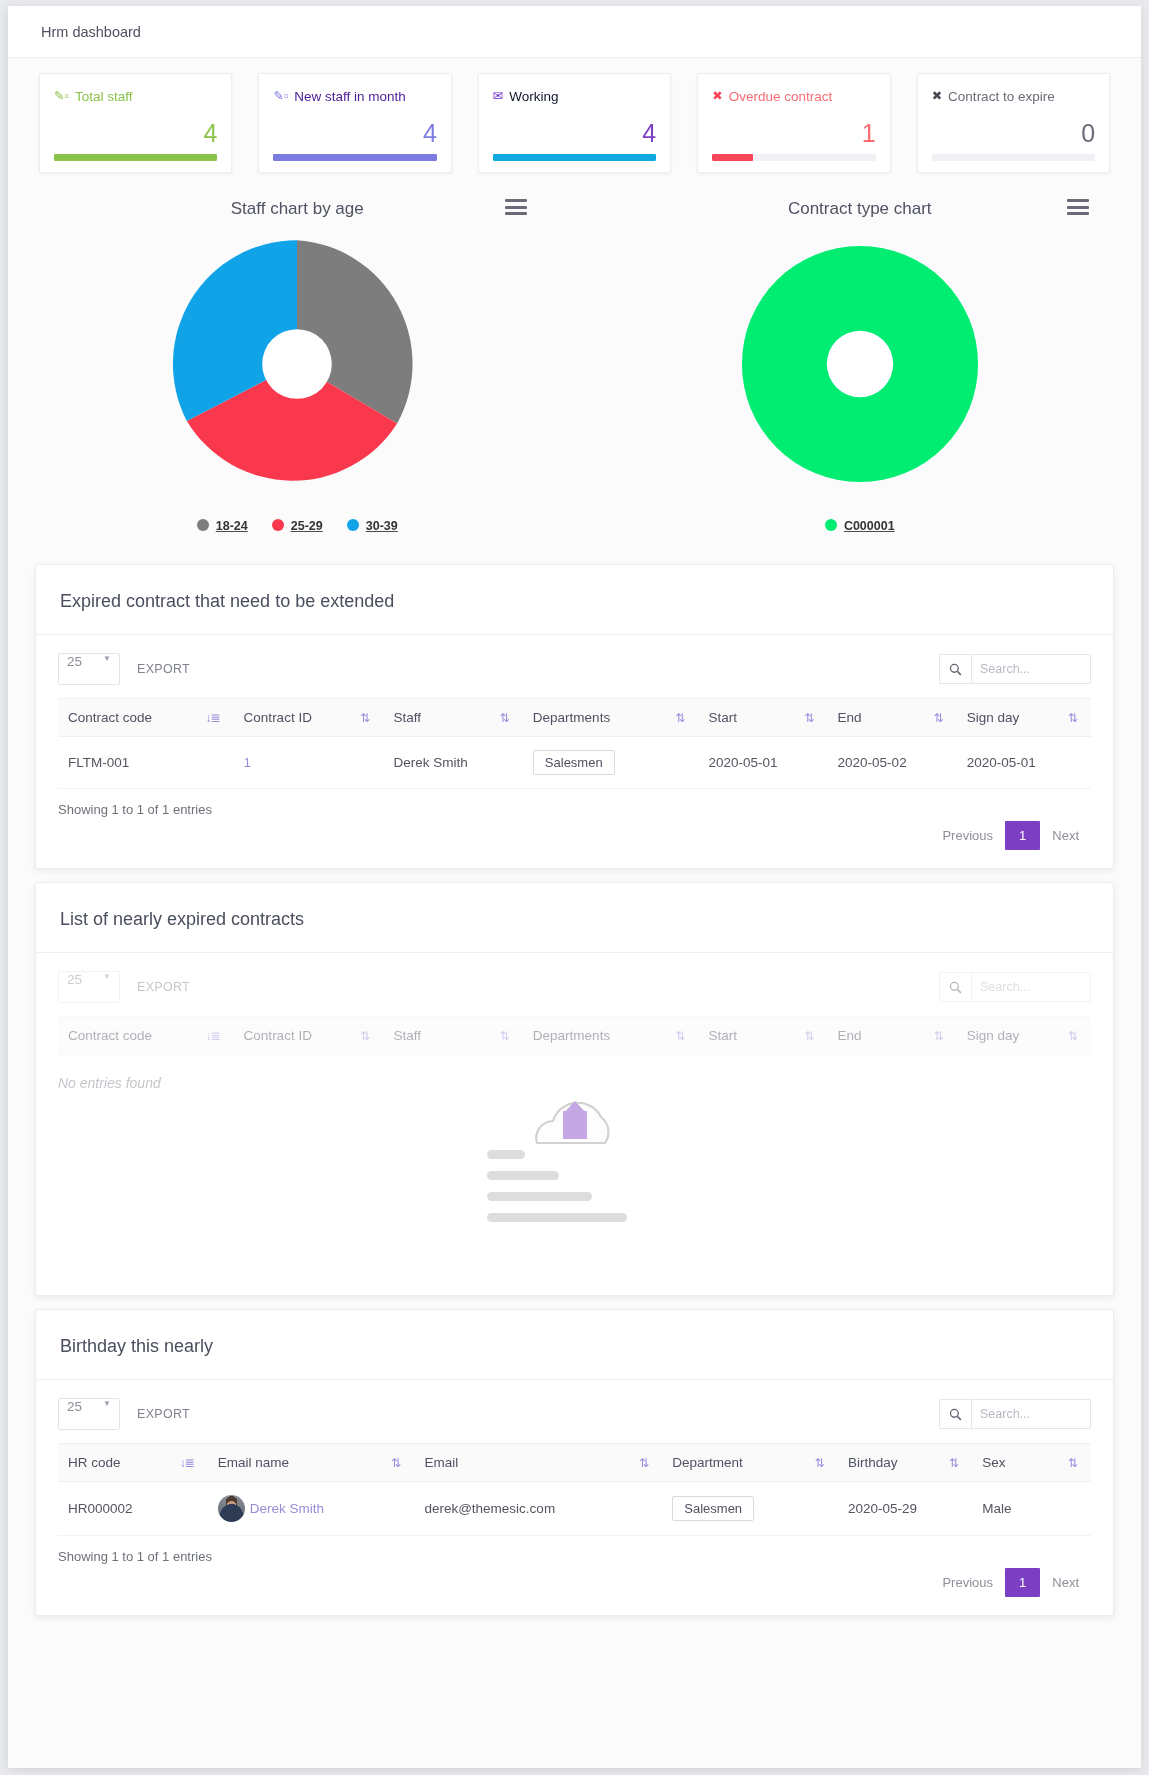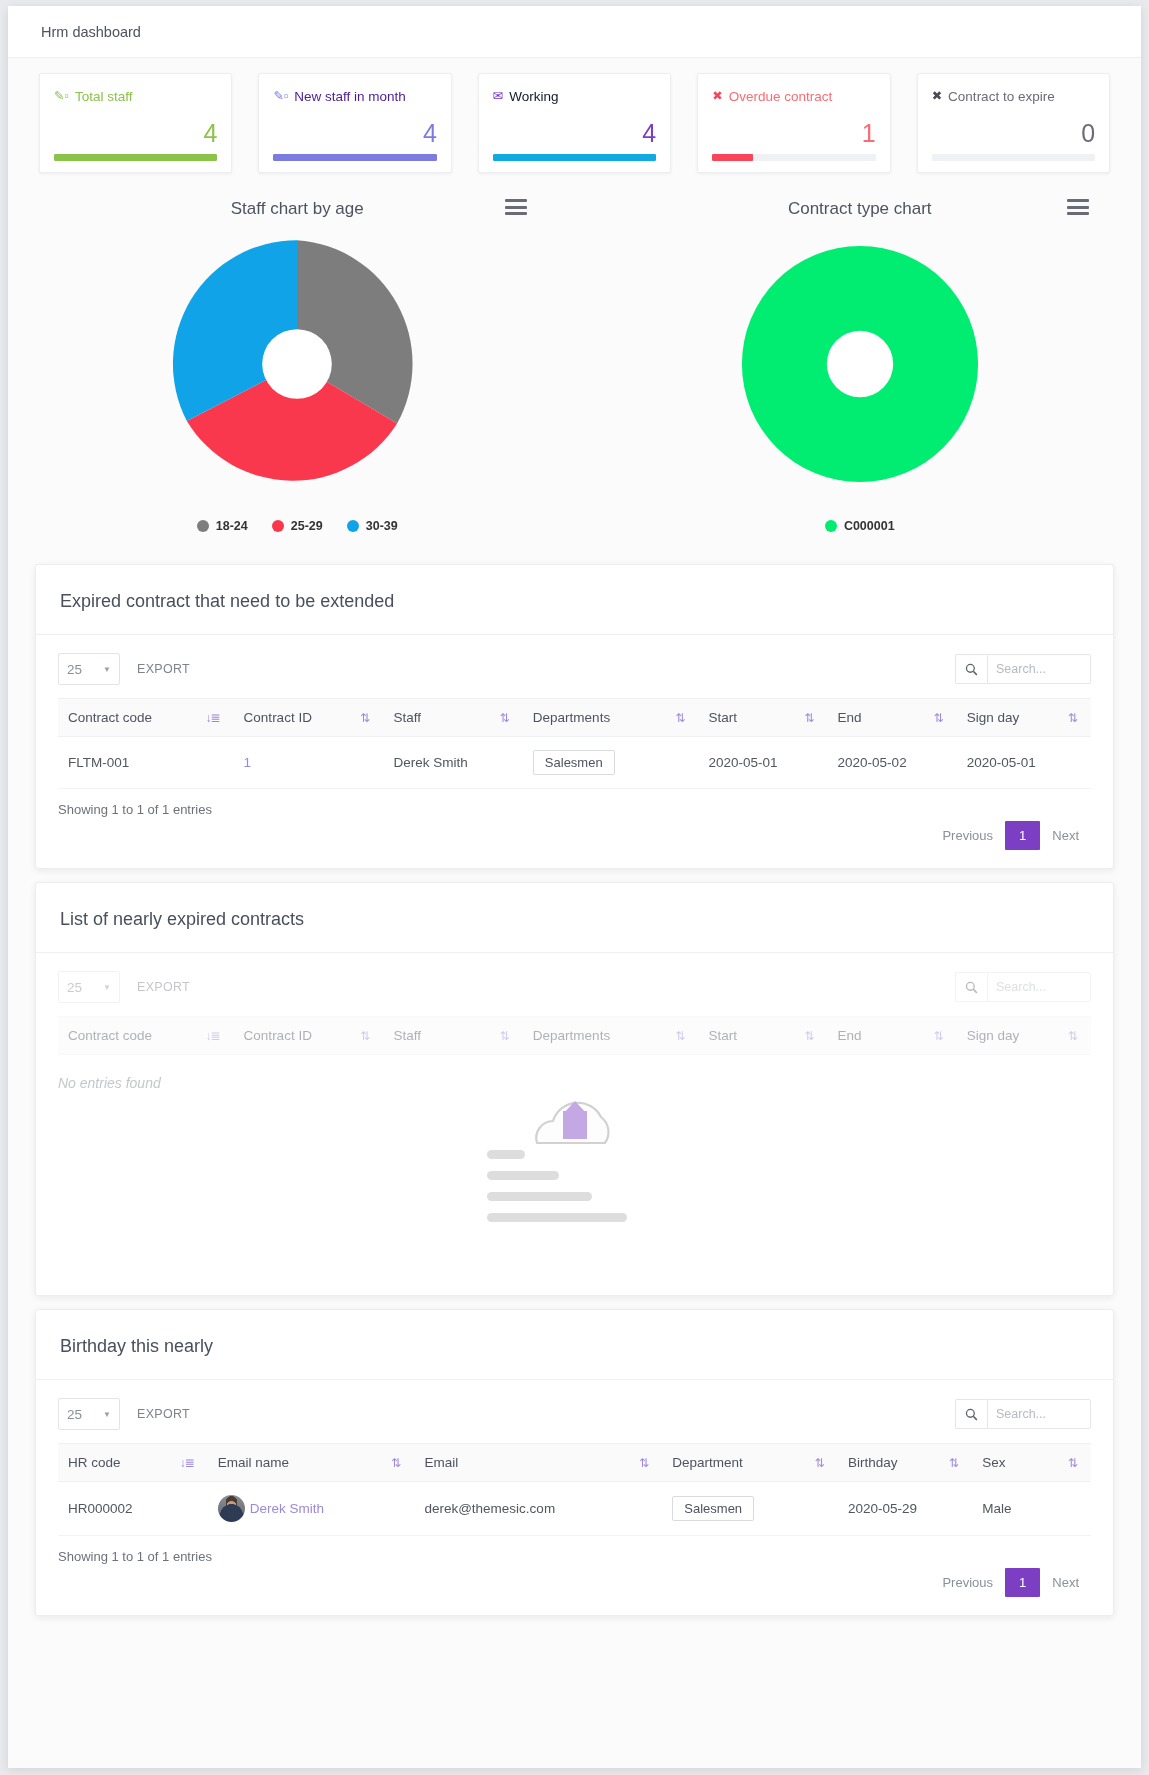--- a/index.html
+++ b/index.html
@@ -66,21 +66,21 @@
   }
   .chart-menu {
     position:absolute; right:52px; top:8px;
     width:22px; height:20px; cursor:pointer;
     display:flex; flex-direction:column; justify-content:space-between;
     padding:2px 0;
   }
   .chart-menu span { display:block; height:3px; background:#6b6b78; border-radius:1px; }
   .chart-canvas { display:flex; justify-content:center; align-items:center; height:290px; }
   .legend { display:flex; justify-content:center; gap:24px; margin-top:10px; }
-  .legend-item { display:flex; align-items:center; gap:7px; cursor:pointer; }
+  .legend-item { display:flex; gap:7px; cursor:pointer;text-decoration:underline; }
   .legend-dot { width:12px; height:12px; border-radius:50%; display:block; }
   .legend-text { font-size:12.5px; font-weight:bold; color:#333; }
 
   
   .panel {
     margin:13px 27px 0 27px;
     background:#fff;
     border:1px solid #ebedef;
     border-radius:3px;
     box-shadow:0 2px 7px rgba(0,0,0,.07);
@@ -91,36 +91,36 @@
   }
   .panel-title { font-size:18px; font-weight:400; color:#4a4f5e; }
   .panel-body { padding:17px 22px 18px 22px; }
   .panel.faded .panel-body { opacity:.45; }
 
   .table-toolbar { display:flex; align-items:center; height:34px; }
   .len-select {
     width:62px; height:32px;
     border:1px solid #e2e4e8; border-radius:2px; background:#fff;
     font-size:13.5px; color:#8b8f99;
-    display:flex; align-items:center; padding:0 8px;
+    display:flex; padding:0 8px;
     position:relative;
   }
   .len-select .caret { position:absolute; right:8px; font-size:8px; color:#9aa0ab; }
   .export-btn {
     margin-left:17px; font-size:12.5px; letter-spacing:.3px;
     color:#7f838e; cursor:pointer;
   }
   .search-wrap { margin-left:auto; display:flex; align-items:center; }
   .search-ico-box {
     width:32px; height:30px; border:1px solid #e4e6ea; border-right:none;
     display:flex; align-items:center; justify-content:center;
     background:#fff; border-radius:2px 0 0 2px;
   }
   .search-input {
-    width:104px; height:30px; border:1px solid #e4e6ea; border-radius:0 2px 2px 0;
+    width:120px; height:30px; border:1px solid #e4e6ea; border-radius:0 2px 2px 0;
     font-size:12.5px; padding:0 8px; color:#86899a; outline:none; background:#fff;
     font-family:"Liberation Sans", sans-serif;
   }
   .search-input::placeholder { color:#b7bac2; }
 
   table { width:100%; border-collapse:collapse; margin-top:12px; }
   thead th {
     background:#fafafb;
     border-top:1px solid #eef0f2;
     border-bottom:1px solid #eef0f2;

